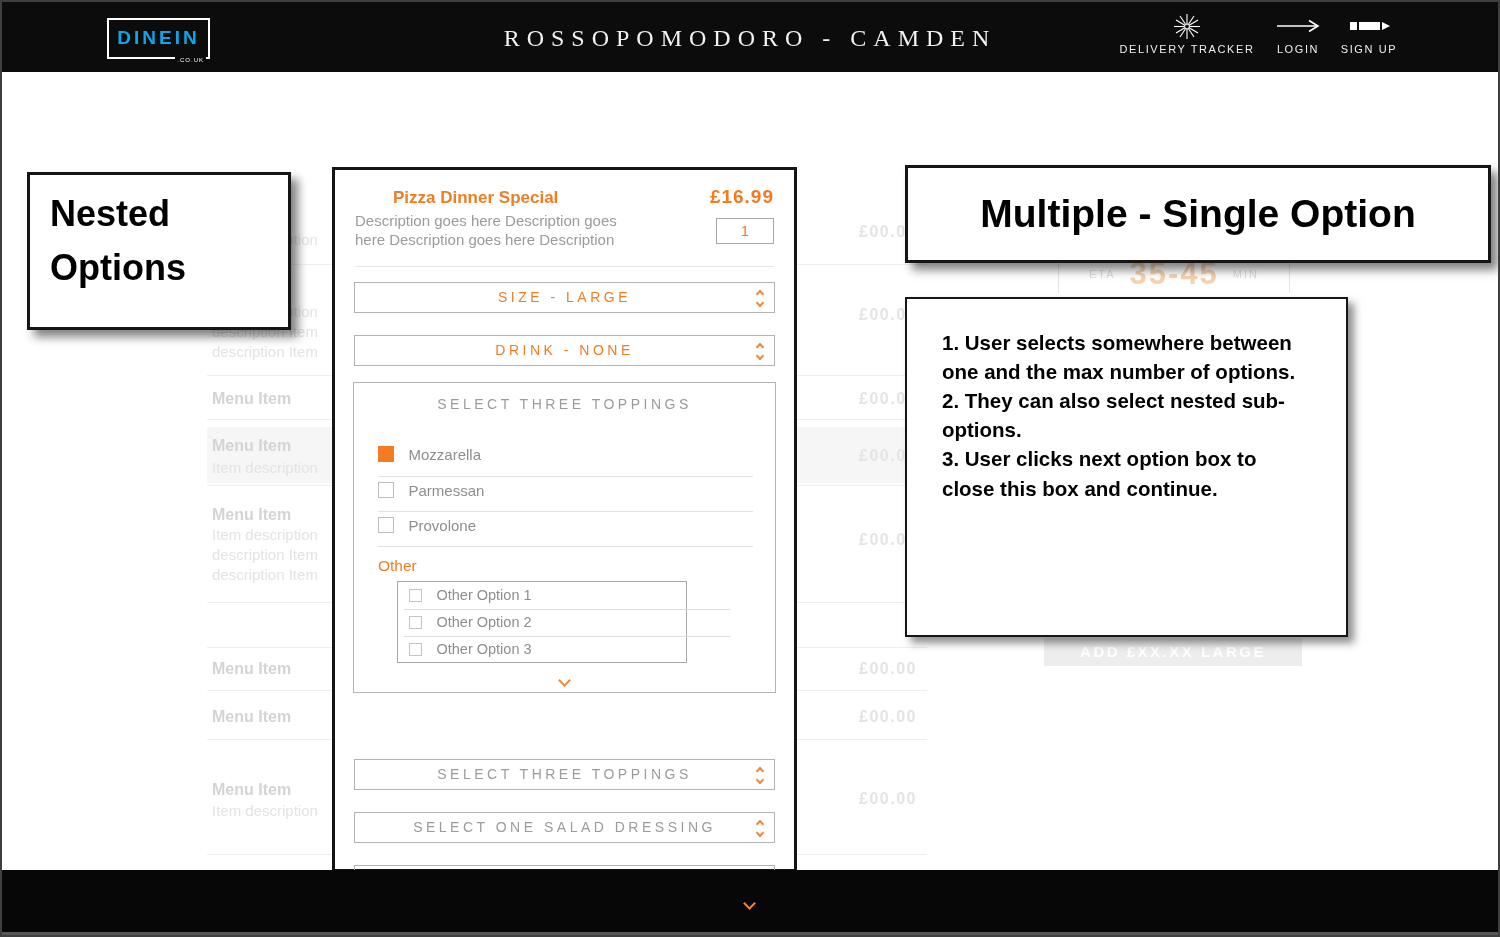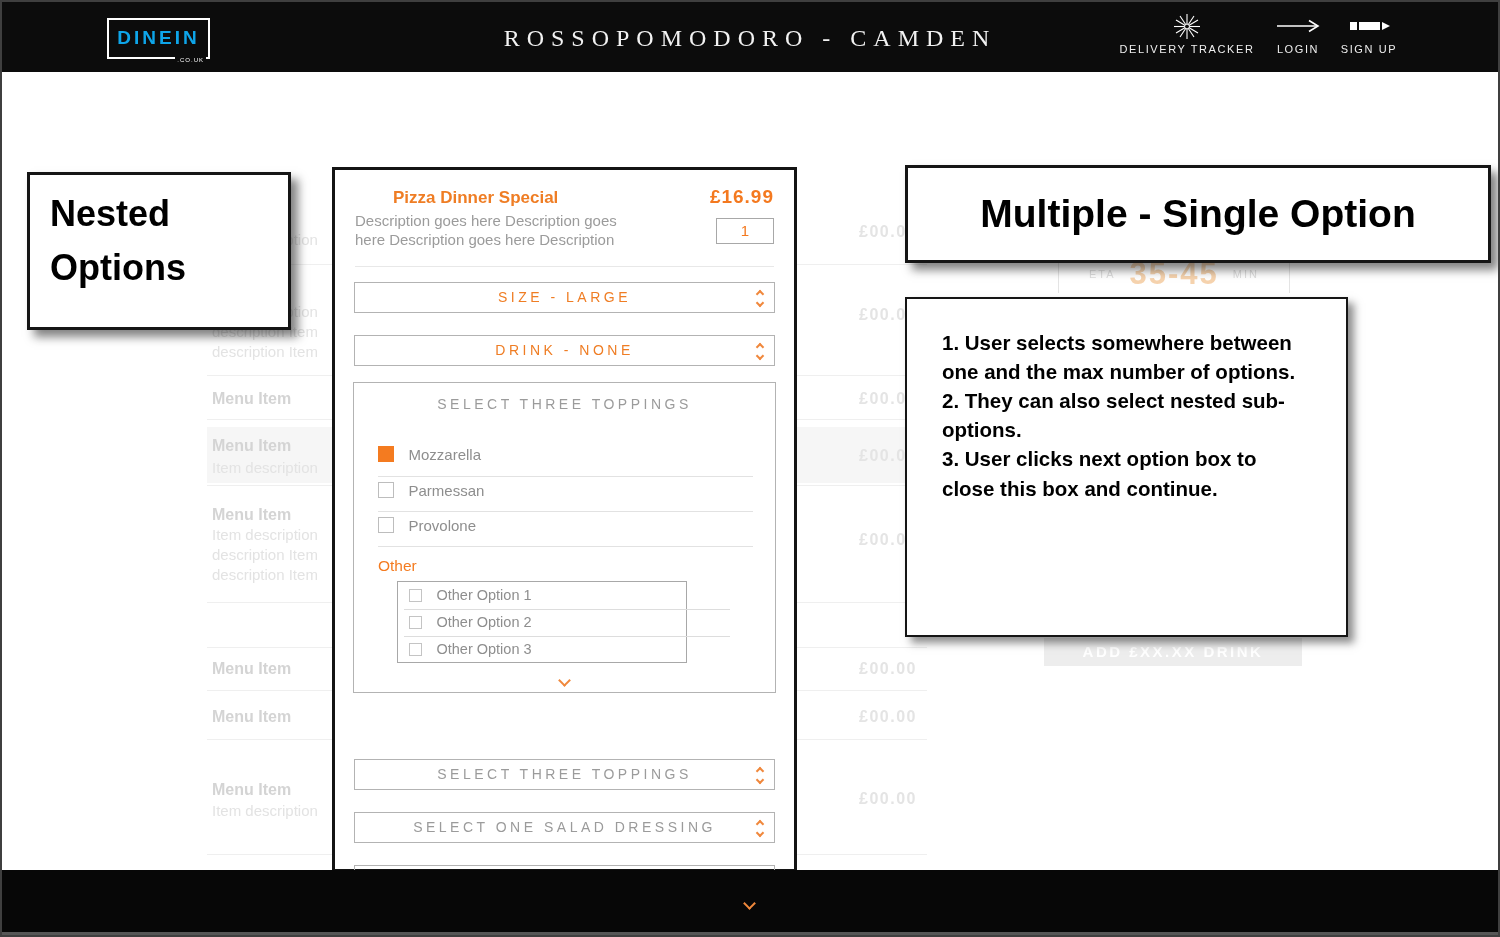--- a/index.html
+++ b/index.html
@@ -147,21 +147,21 @@
   <div class="bg-price" style="top:658px">£00.00</div>
   <div class="bg-price" style="top:706px">£00.00</div>
   <div class="bg-price" style="top:788px">£00.00</div>
 
   <div class="eta-box">
     <span class="eta-side">ETA</span>
     <span class="eta-val">35-45</span>
     <span class="eta-side">MIN</span>
   </div>
 
-  <div class="add-btn">ADD £XX.XX DRINK</div>
+  <div class="add-btn">ADD £XX.XX LARGE</div>
 
   <div class="topbar">
     <div class="logo-box">
       <div class="logo-text">DINEIN</div>
       <div class="logo-suffix">.CO.UK</div>
     </div>
     <div class="site-title">ROSSOPOMODORO - CAMDEN</div>
 
     <div class="action" id="act-delivery">
       <div class="action-icon">

